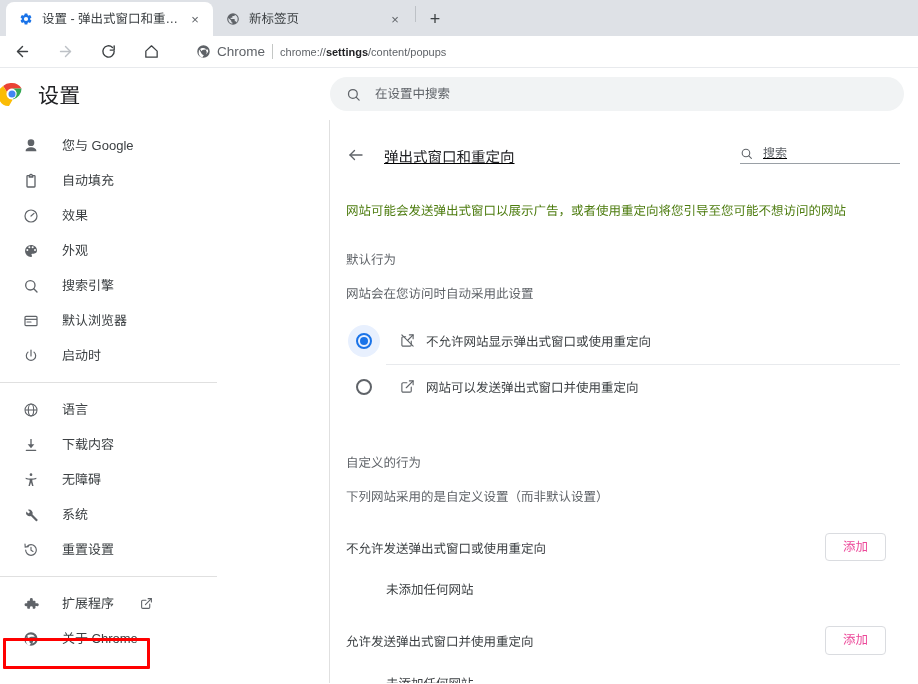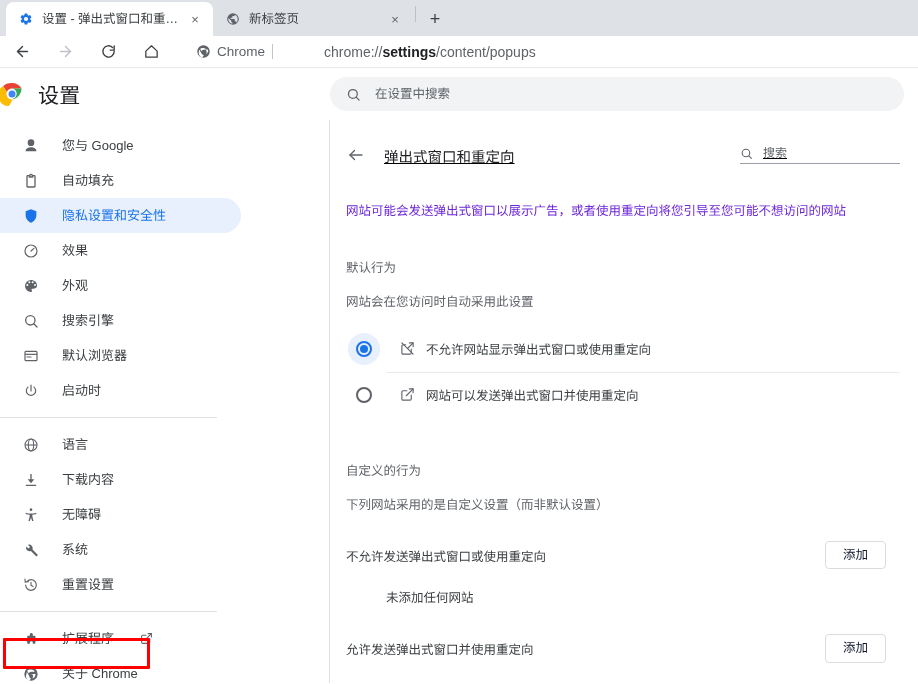--- a/index.html
+++ b/index.html
@@ -89,21 +89,21 @@
     align-items: center;
     gap: 7px;
     font-size: 13px;
     color: #5f6368;
     border-radius: 14px;
     padding: 0 8px;
   }
   .omni-chip { display:flex; align-items:center; gap:6px; }
   .omni-chip-label { color:#5f6368; font-size:13.5px; }
   .omni-divider { width:1px; height:15px; background:#c4c7c5; }
-  .omni-url { font-size: 14px; color:#5f6368; letter-spacing: 0; margin-left: 44px; }
+  .omni-url { font-size: 11px; color:#5f6368; letter-spacing: 0; }
   .omni-url b { color:#202124; font-weight: 700; }
 
   
   .settings-page {
     height: calc(684px - 36px - 33px);
     background:#fff;
     display: flex;
     flex-direction: column;
   }
   .settings-header {
@@ -212,29 +212,29 @@
   .subpage-search-icon { color:#5f6368; display:flex; }
   .subpage-search-input {
     border:none; outline:none; background:transparent;
     font-size: 12px; color:#5f6368; width: 100%;
     font-family: inherit;
   }
   .subpage-search-input::placeholder { color:#5f6368; }
 
   .description {
     font-size: 12.5px;
-    color: #6d28d9;
+    color: #4d7c0f;
     margin-top: 30px;
     line-height: 1.5;
   }
 
   .section-title {
     font-size: 12.5px;
     color: #5f6368;
-    margin-top: 36px;
+    margin-top: 28px;
   }
   .section-sub {
     font-size: 12.5px;
     color: #5f6368;
     margin-top: 15px;
   }
 
   .radio-list { margin-top: 16px; }
   .radio-row {
     display:flex; align-items:center;
@@ -289,21 +289,21 @@
     display:flex; align-items:center;
     justify-content: space-between;
     margin-top: 28px;
     padding-right: 14px;
     gap: 20px;
   }
   .perm-row-label { font-size: 12.5px; color:#3c4043; }
   .add-button {
     border: 1px solid #dadce0;
     background: #fff;
-    color: #0f172a;
+    color: #ec4899;
     font-size: 12.5px;
     font-family: inherit;
     border-radius: 4px;
     padding: 7px 17px;
     line-height: 1;
   }
   .empty-note {
     font-size: 12.5px;
     color: #3c4043;
     margin-top: 18px;
@@ -421,28 +421,20 @@
             <span class="nav-label">您与 Google</span>
           </div>
           <div class="nav-item">
             <span class="nav-icon">
               <svg width="16" height="16" viewBox="0 0 24 24" fill="currentColor">
                   <path d="M17 3h-2.2a3 3 0 00-5.6 0H7a2 2 0 00-2 2v15a2 2 0 002 2h10a2 2 0 002-2V5a2 2 0 00-2-2zm-5 0a1 1 0 110 2 1 1 0 010-2zm5 17H7V5h1.5v2h7V5H17v15z"></path>
                 </svg>
             </span>
             <span class="nav-label">自动填充</span>
           </div>
-          <div class="nav-item selected">
-            <span class="nav-icon">
-              <svg width="16" height="16" viewBox="0 0 24 24" fill="currentColor">
-                  <path d="M12 2L4 5v6c0 5 3.4 9.7 8 11 4.6-1.3 8-6 8-11V5l-8-3z"></path>
-                </svg>
-            </span>
-            <span class="nav-label">隐私设置和安全性</span>
-          </div>
           <div class="nav-item">
             <span class="nav-icon">
               <svg width="16" height="16" viewBox="0 0 24 24" fill="none" stroke="currentColor" stroke-width="1.8">
                   <circle cx="12" cy="12" r="9"></circle>
                   <path d="M12 12l4.5-4" stroke-linecap="round"></path>
                 </svg>
             </span>
             <span class="nav-label">效果</span>
           </div>
           <div class="nav-item">

